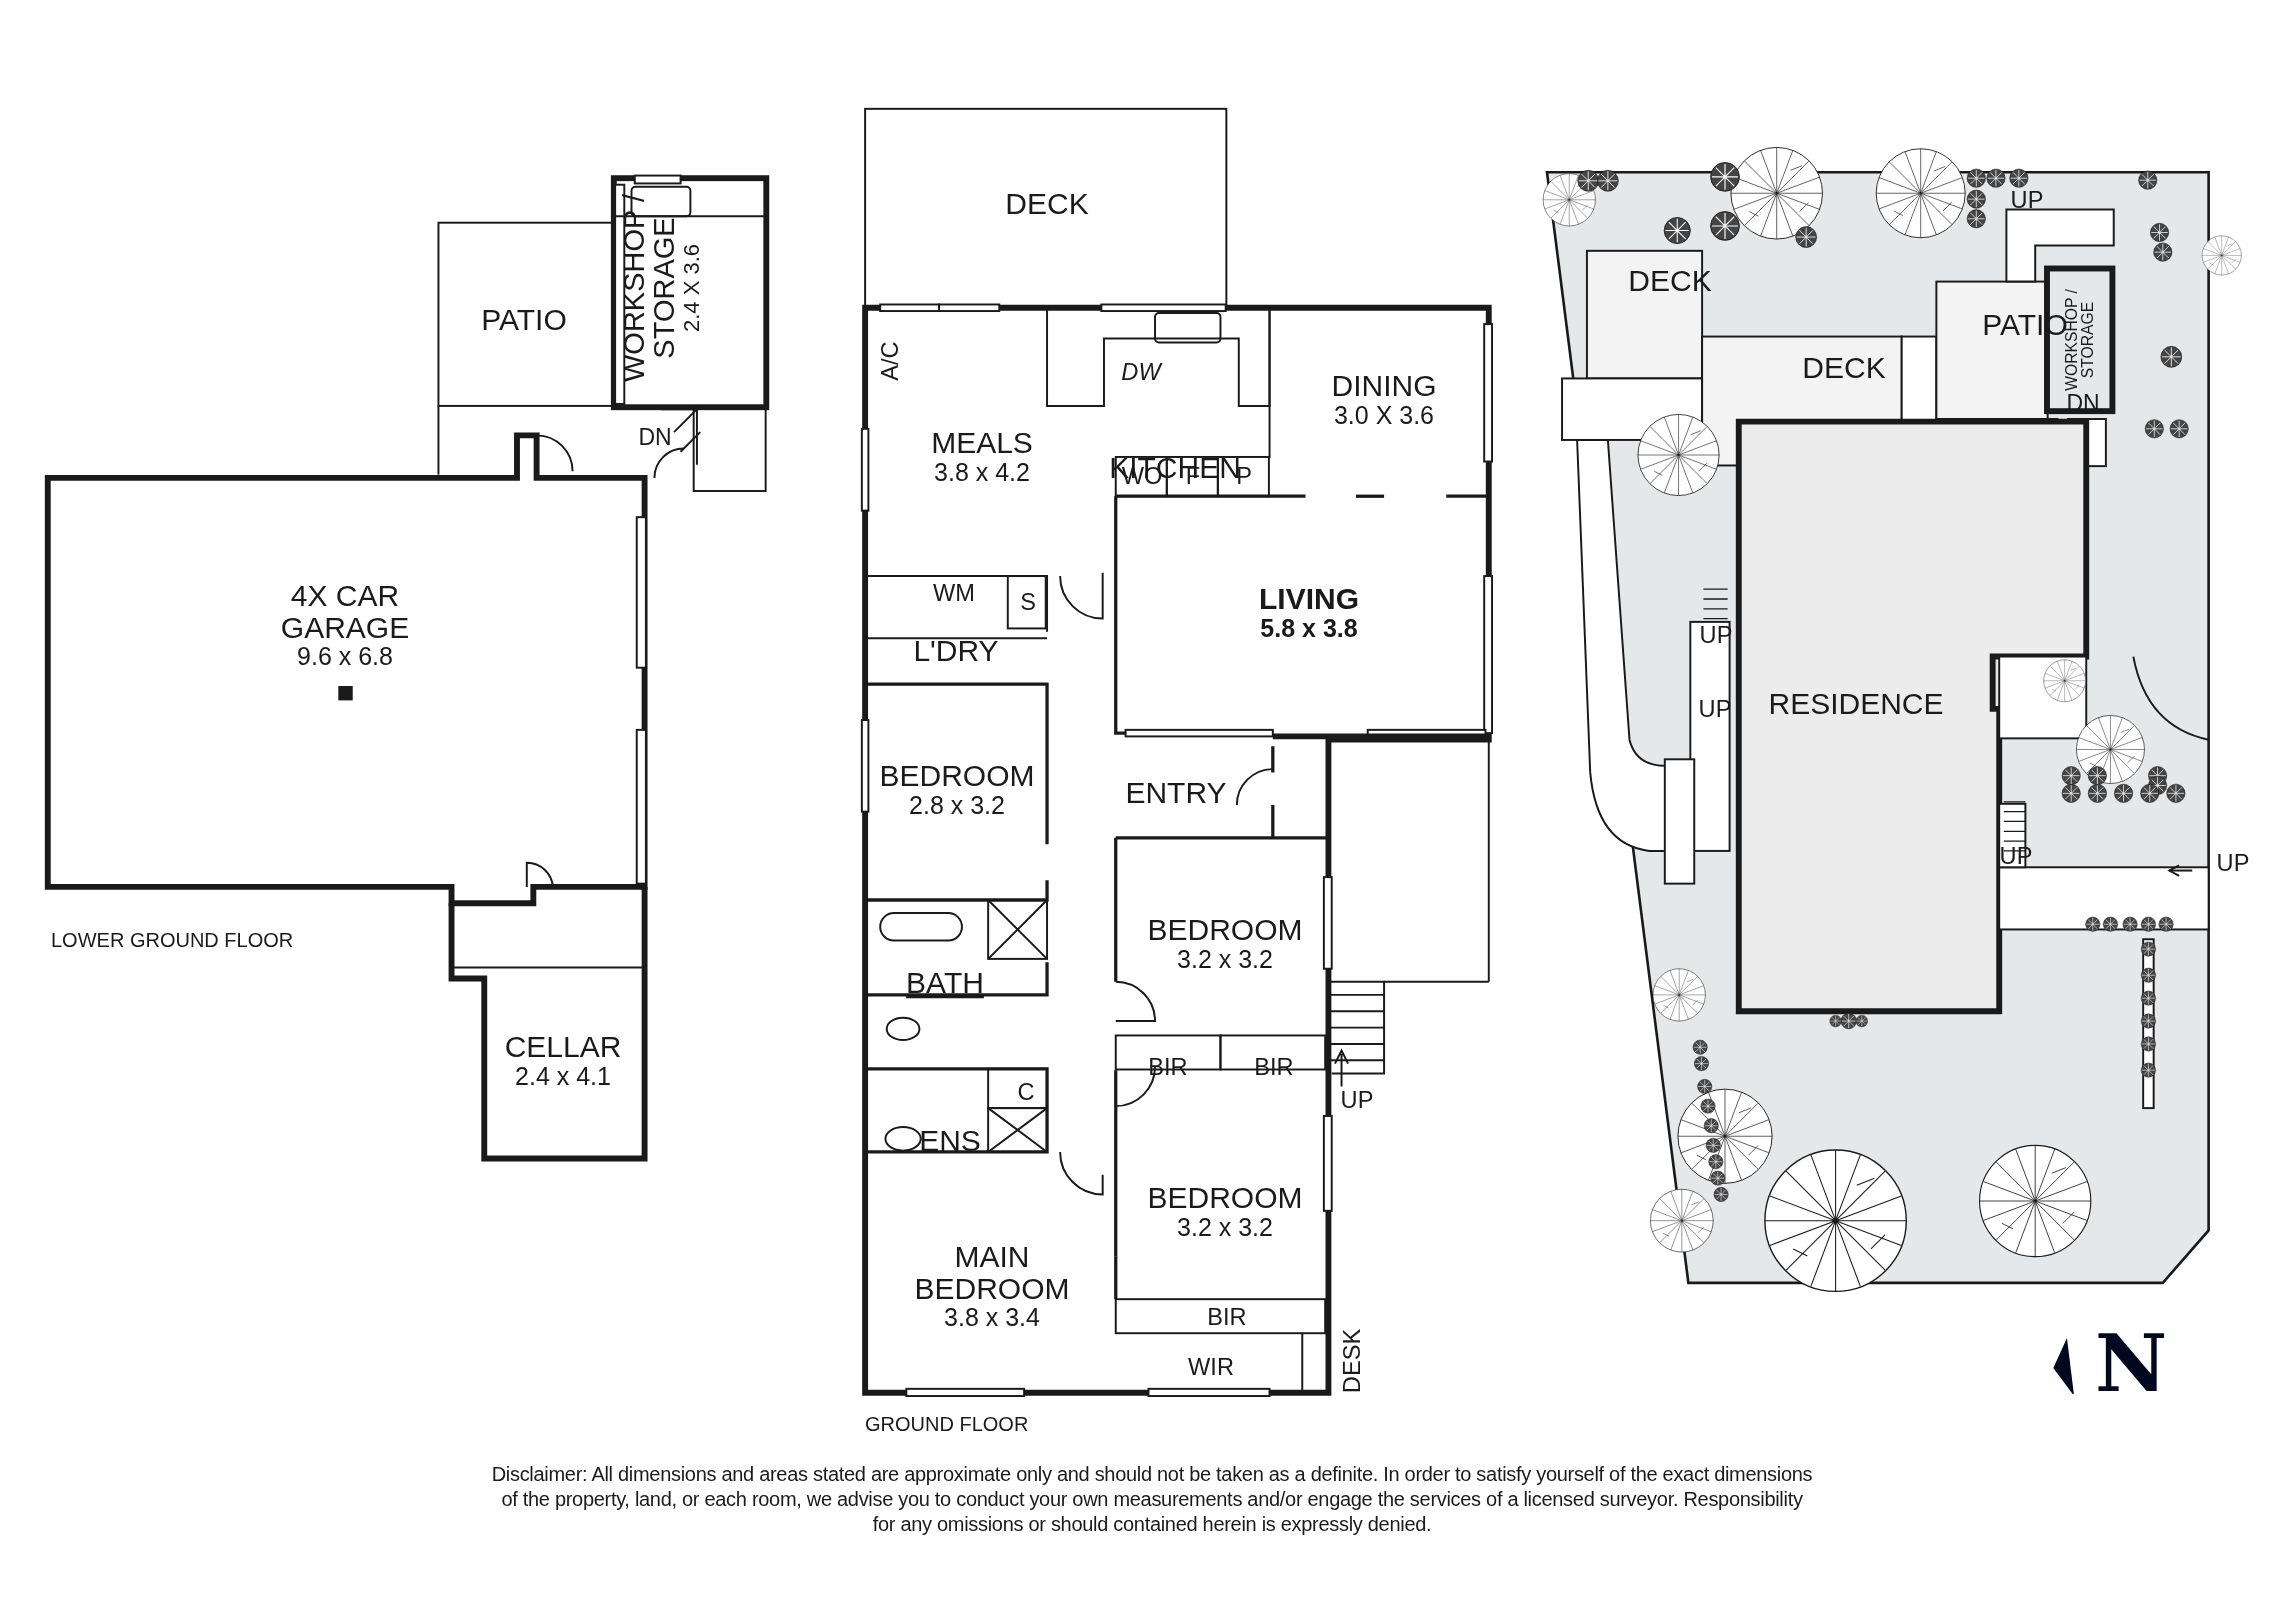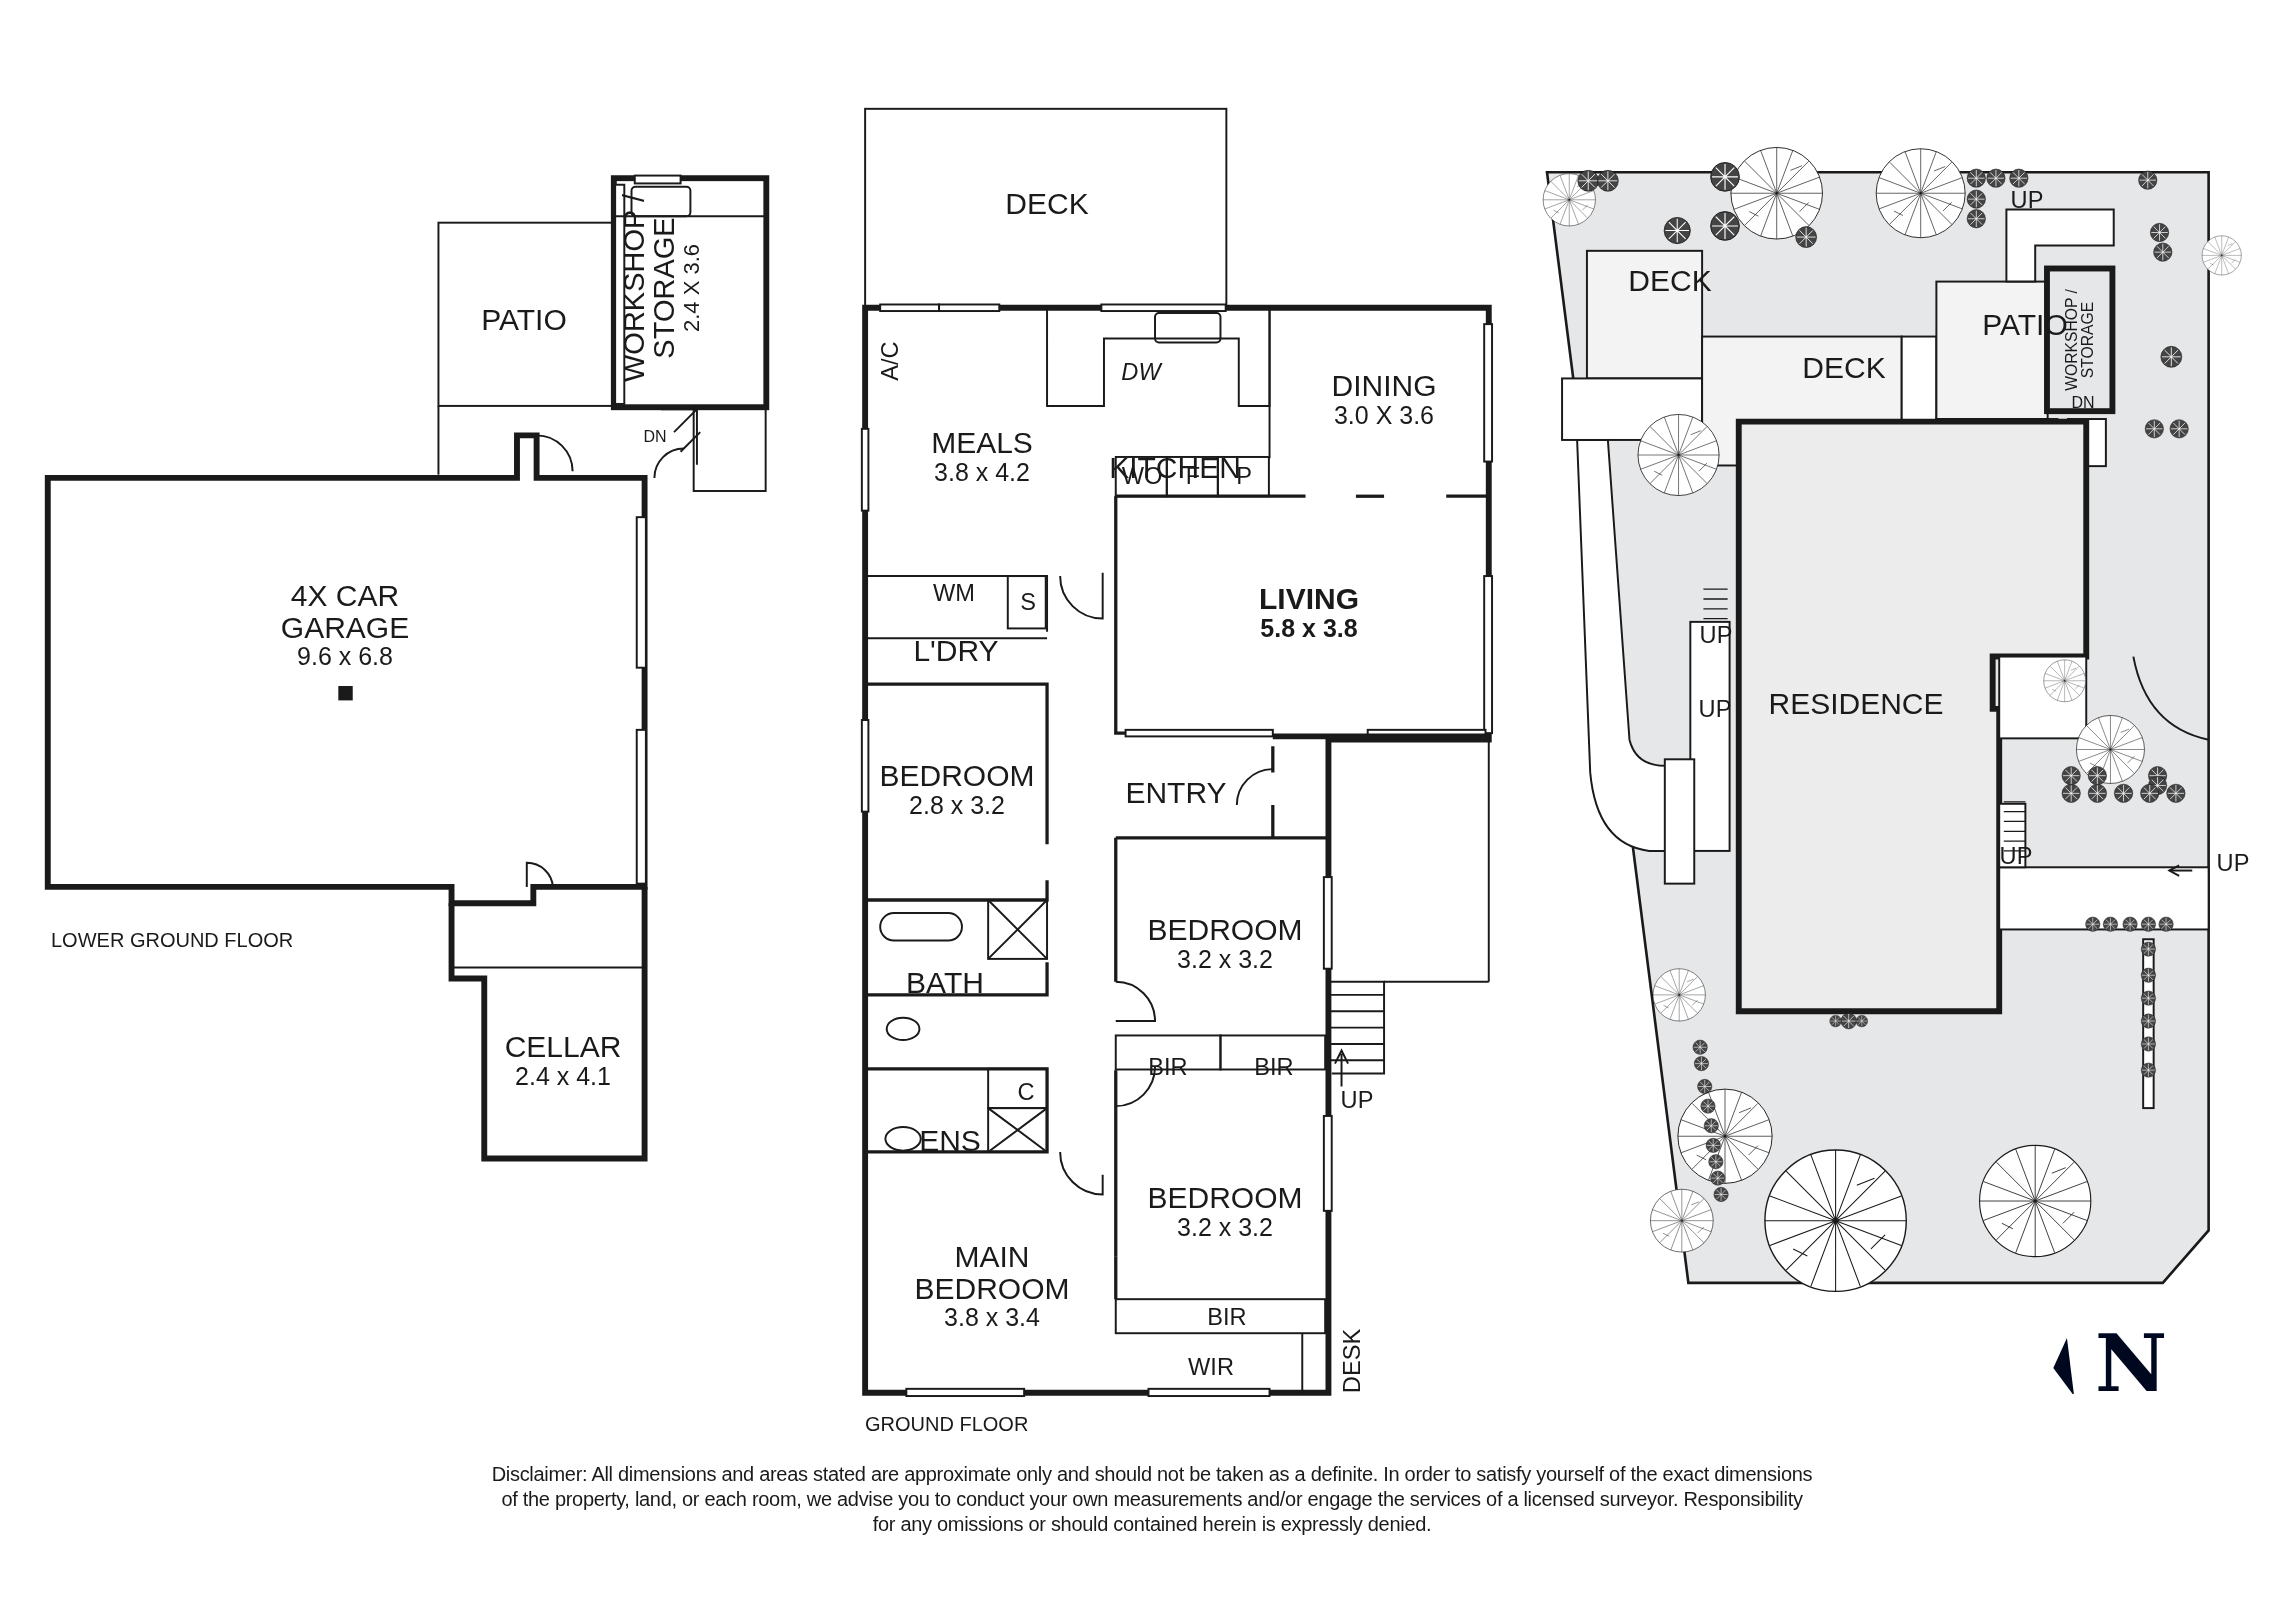--- a/index.html
+++ b/index.html
@@ -6,21 +6,21 @@
   body{width:2295px;height:1622px;position:relative;overflow:hidden;font-family:"Liberation Sans",sans-serif;color:#1a1a1a;}
   svg.plan{position:absolute;left:0;top:0;width:2295px;height:1622px;}
   .wall{fill:none;stroke:#1a1a1a;stroke-width:9;stroke-linejoin:miter;}
   .thin{fill:none;stroke:#1a1a1a;stroke-width:3;}
   .med{fill:none;stroke:#1a1a1a;stroke-width:5;}
   .win{fill:#fff;stroke:#1a1a1a;stroke-width:3;}
   .lbl{position:absolute;text-align:center;line-height:1.05;white-space:nowrap;transform:translate(-50%,-50%);}
   .room{font-size:30px;}
   .dim{font-size:25px;}
   .small{font-size:23.6px;}
-  .tiny{font-size:16px;}
+  .tiny{font-size:23px;}
   .floor-title{position:absolute;font-size:20px;white-space:nowrap;}
   .vert{transform:translate(-50%,-50%) rotate(-90deg);}
   .disclaimer{position:absolute;left:406px;top:1462px;width:1492px;text-align:center;font-size:20px;line-height:25px;letter-spacing:-0.3px;}
   .compass{position:absolute;left:2052px;top:1329px;}
   .compass-n{position:absolute;left:2095px;top:1317px;font-family:"DejaVu Serif",serif;font-weight:bold;font-size:79px;color:#000820;}
 </style>
 </head>
 <body>
 
 <svg class="plan" viewBox="0 0 3507 2478">
@@ -273,21 +273,21 @@
 </div>
 <div class="lbl" style="left:957px;top:789px;">
   <div class="room">BEDROOM</div>
   <div class="dim">2.8 x 3.2</div>
 </div>
 <div class="lbl room" style="left:1176px;top:793px;">ENTRY</div>
 <div class="lbl" style="left:1225px;top:943px;">
   <div class="room">BEDROOM</div>
   <div class="dim">3.2 x 3.2</div>
 </div>
-<div class="lbl room" style="left:945px;top:983px;">BATH</div>
+<div class="lbl room" style="left:945px;top:983px;text-decoration:underline;">BATH</div>
 <div class="lbl small" style="left:1168px;top:1067px;">BIR</div>
 <div class="lbl small" style="left:1274px;top:1067px;">BIR</div>
 <div class="lbl small" style="left:1357px;top:1100px;">UP</div>
 <div class="lbl small" style="left:1026px;top:1092px;">C</div>
 <div class="lbl room" style="left:950px;top:1141px;">ENS</div>
 <div class="lbl" style="left:1225px;top:1211px;">
   <div class="room">BEDROOM</div>
   <div class="dim">3.2 x 3.2</div>
 </div>
 <div class="lbl small" style="left:1227px;top:1317px;">BIR</div>

